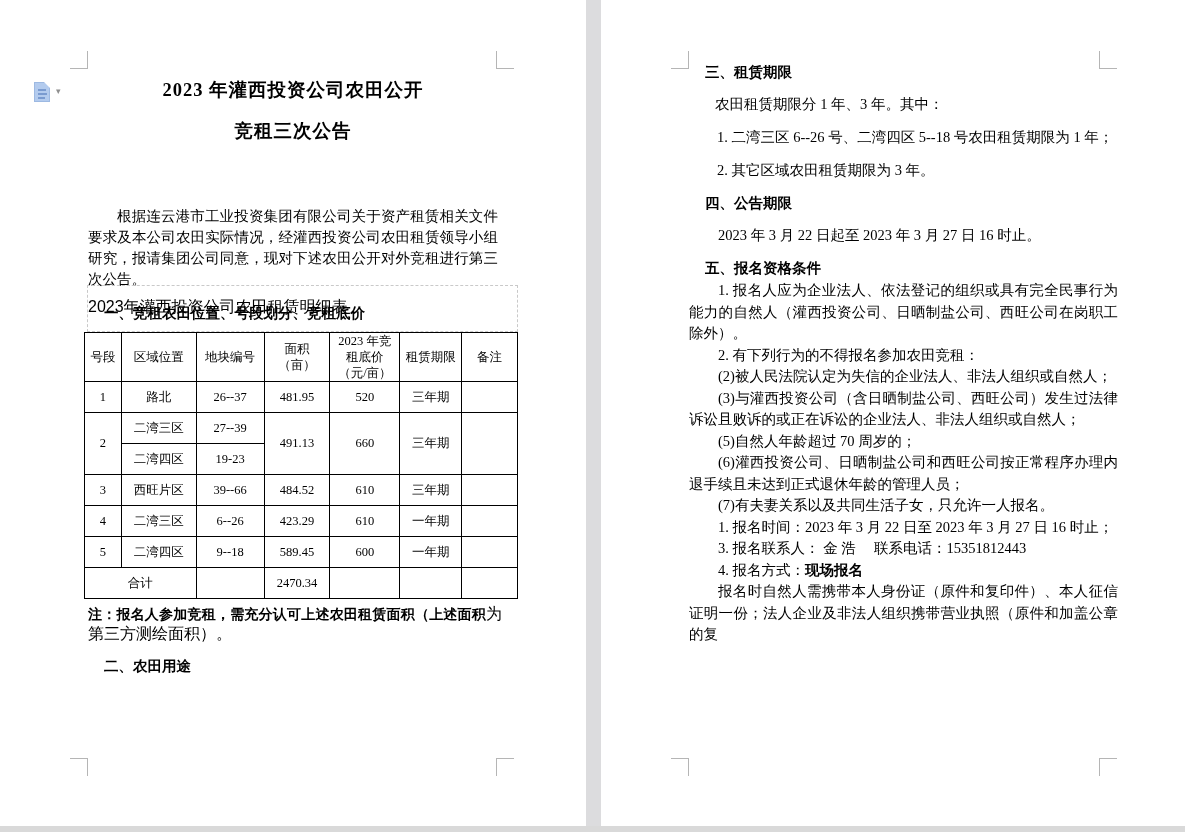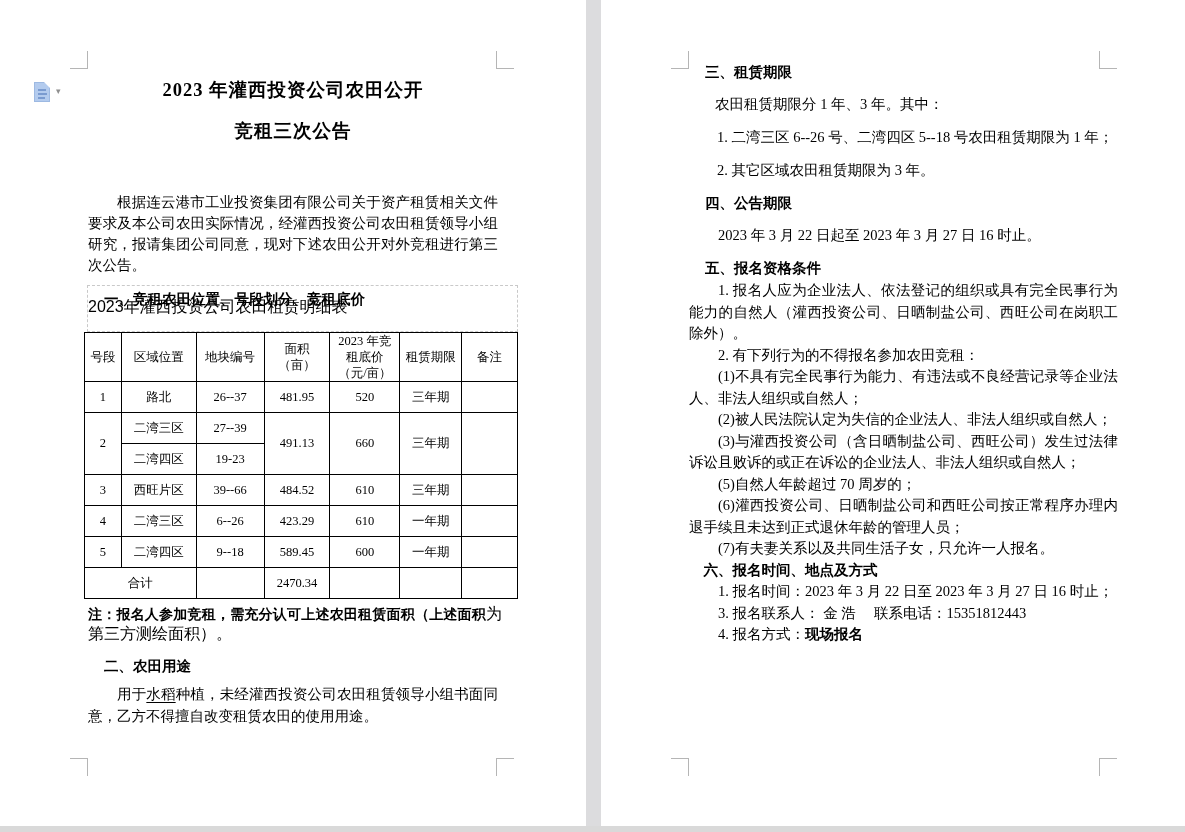--- a/index.html
+++ b/index.html
@@ -34,21 +34,21 @@
   .doc-line.l2 { top:10px; width:9px; }
   .doc-line.l3 { top:14px; width:7px; }
   .arrow-btn { position:absolute; left:26px; top:6px; font-family:"DejaVu Sans",sans-serif;
                font-size:9px; color:#8f8f8f; line-height:10px; }
 
   
   .p1-content { position:absolute; left:88px; top:0; width:410px; font-size:14.5px; }
   .doc-title { text-align:center; font-weight:bold; font-size:18.5px; letter-spacing:1px; }
   .doc-title.line1 { margin-top:77px; }
   .doc-title.line2 { margin-top:16px; }
-  .intro { margin-top:49px; line-height:21px; text-indent:2em; text-align:justify; }
+  .intro { margin-top:63px; line-height:21px; text-indent:2em; text-align:justify; }
   .sec-heading { font-weight:bold; padding-left:16px; font-size:14.5px; }
   .h-sec1 { margin-top:14px; }
 
   .tbl-frame { position:absolute; left:-1px; top:285px; width:431px; height:47px;
                border:1px dashed #c9c9c9; }
   .tbl-title { text-align:left; font-weight:normal; font-size:16px; padding-top:11px;
                font-family:"Liberation Sans","DejaVu Sans",sans-serif; }
   table.lease { position:absolute; left:-4px; top:332px; width:434px; border-collapse:collapse;
                 text-align:center; font-size:12.5px; }
   table.lease td, table.lease th { border:1px solid #000; font-weight:normal; padding:0 2px; }
@@ -172,21 +172,20 @@
           <td></td>
           <td></td>
           <td></td>
         </tr>
       </tbody>
         </table>
 
       <p class="tbl-note"><span class="note-small">注：报名人参加竞租，需充分认可上述农田租赁面积（上述面积</span><span class="note-large">为第三方测绘面积）。</span></p>
 
       <div class="sec-heading h-sec2">二、农田用途</div>
-      <p class="sec2-body"><span>用于</span><span class="uline">水稻</span><span>种植，未经灌西投资公司农田租赁领导小组书面同意，乙方不得擅自改变租赁农田的使用用途。</span></p>
     </div>
   </div>
 
   <div class="page-gap"></div>
 
   <div class="page page-2">
     <div class="crop tl" style="left:70px"></div>
     <div class="crop tr" style="left:498px"></div>
     <div class="crop bl" style="left:70px"></div>
     <div class="crop br" style="left:498px"></div>
@@ -196,31 +195,30 @@
       <p class="p-loose" style="padding-left:26px">农田租赁期限分 1 年、3 年。其中：</p>
       <p class="p-loose">1. 二湾三区 6--26 号、二湾四区 5--18 号农田租赁期限为 1 年；</p>
       <p class="p-loose">2. 其它区域农田租赁期限为 3 年。</p>
 
       <div class="sec-heading h-sec4">四、公告期限</div>
       <p class="p-date">2023 年 3 月 22 日起至  2023 年 3 月 27 日 16 时止。</p>
 
       <div class="sec-heading h-sec5">五、报名资格条件</div>
       <p class="p-tight">1. 报名人应为企业法人、依法登记的组织或具有完全民事行为能力的自然人（灌西投资公司、日晒制盐公司、西旺公司在岗职工除外）。</p>
       <p class="p-tight">2. 有下列行为的不得报名参加农田竞租：</p>
-      <p class="p-tight">(1)不具有完全民事行为能力、有违法或不良经营记录等企业法人、非法人组织或自然人；</p>
       <p class="p-tight">(2)被人民法院认定为失信的企业法人、非法人组织或自然人；</p>
       <p class="p-tight">(3)与灌西投资公司（含日晒制盐公司、西旺公司）发生过法律诉讼且败诉的或正在诉讼的企业法人、非法人组织或自然人；</p>
       <p class="p-tight">(5)自然人年龄超过 70 周岁的；</p>
       <p class="p-tight">(6)灌西投资公司、日晒制盐公司和西旺公司按正常程序办理内退手续且未达到正式退休年龄的管理人员；</p>
       <p class="p-tight">(7)有夫妻关系以及共同生活子女，只允许一人报名。</p>
 
-      <p class="h-sec6">六、报名时间、地点及方式</p>
       <p class="p-tight">1. 报名时间：2023 年 3 月 22 日至 2023 年 3 月 27 日 16 时止；</p>
       <p class="p-tight">3. 报名联系人： 金 浩　 联系电话：15351812443</p>
       <p class="p-tight"><span>4. 报名方式：</span><span class="bold">现场报名</span></p>
+      <p class="p-tight">报名时自然人需携带本人身份证（原件和复印件）、本人征信证明一份；法人企业及非法人组织携带营业执照（原件和加盖公章的复</p>
     </div>
   </div>
 
   <div class="paste-btn">
     <span class="doc-icon">
       <span class="doc-line l1"></span>
         <span class="doc-line l2"></span>
         <span class="doc-line l3"></span>
     </span>
     <span class="arrow-btn">▾</span>

